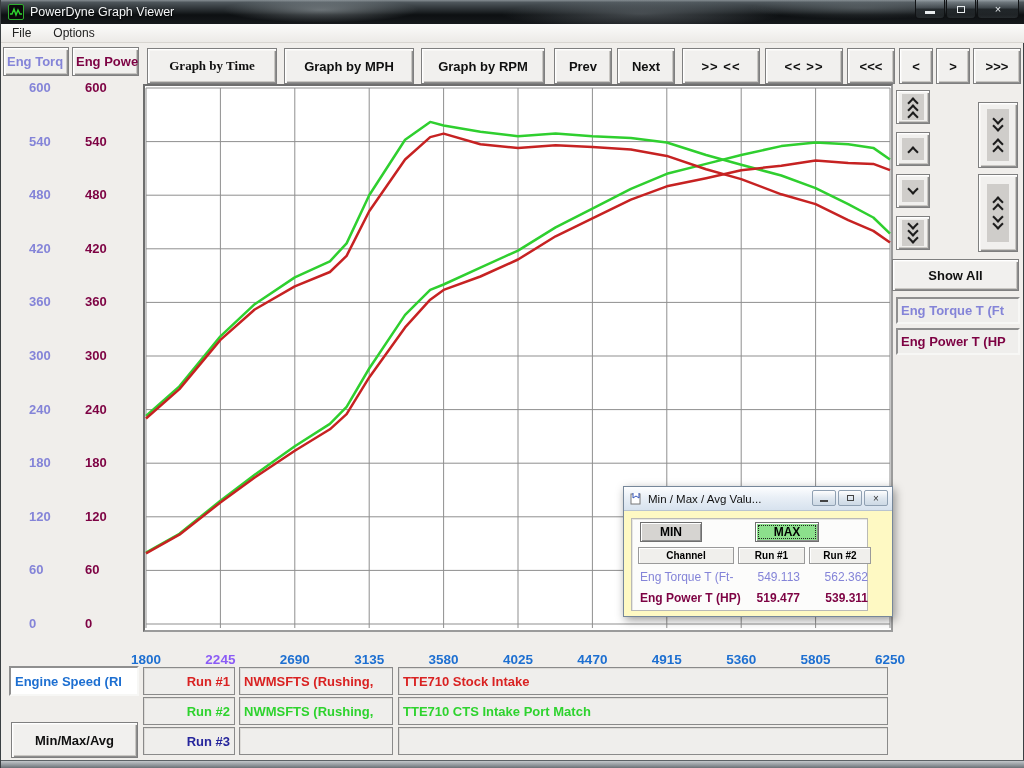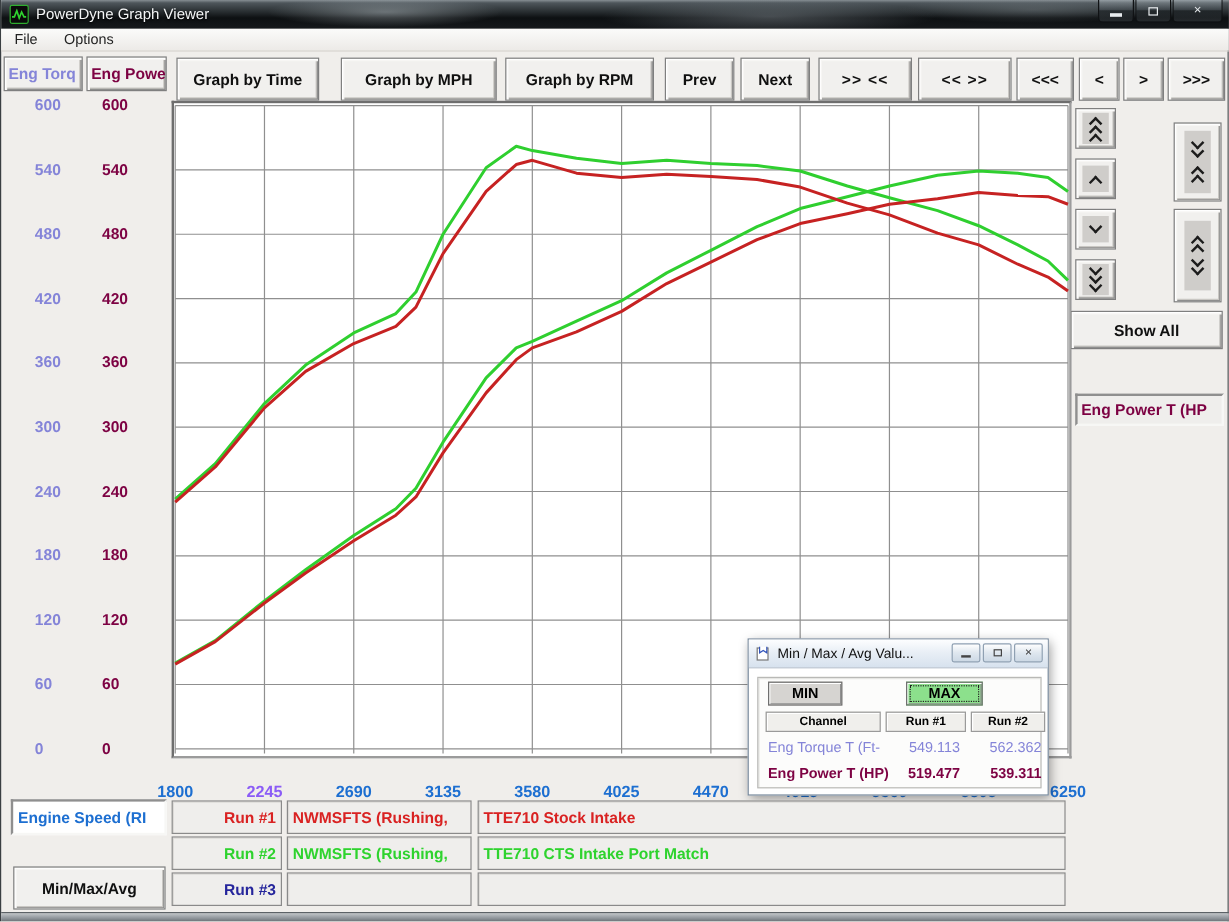--- a/index.html
+++ b/index.html
@@ -59,22 +59,22 @@
   .chevbox { background:#cfcdca; display:flex; flex-direction:column; align-items:center; justify-content:center; }
   .chev { width:8px; height:8px; border:solid #1c1c1c; border-width:0 2px 2px 0; flex:none; }
   .chev.up   { transform:rotate(-135deg); margin:2px 0 -3px 0; }
   .chev.down { transform:rotate(45deg);   margin:-3px 0 2px 0; }
   .gap4 { height:6px; flex:none; }
   .panel-label { position:absolute; background:#efeeec; border:2px solid;
     border-color:#8f8f8f #f7f7f5 #f7f7f5 #8f8f8f; font-weight:bold; font-size:13px;
     display:flex; align-items:center; padding:0 3px; overflow:hidden; white-space:nowrap; }
 
   
-  .dialog { position:absolute; left:622px; top:486px; width:251px; height:131px;
-    background:#ffffff; border:1px solid #76879a; box-shadow:2px 3px 9px rgba(0,0,0,.4);margin-top:46px; }
+  .dialog { position:absolute; left:622px; top:486px; width:270px; height:131px;
+    background:#fef9c3; border:1px solid #76879a; box-shadow:2px 3px 9px rgba(0,0,0,.4); }
   .dlg-title { position:absolute; left:0; top:0; width:100%; height:24px;
     background:linear-gradient(180deg,#fdfeff,#e9eff6 45%,#d7e2ee);
     border-bottom:1px solid #b9c4d0; display:flex; align-items:center; font-size:11.5px; color:#111; }
   .dlg-icon { width:13px; height:13px; margin:0 5px 0 6px; }
   .dlg-btns { position:absolute; right:4px; top:3px; display:flex; }
   .dlg-btn { width:24px; height:16px; margin-left:2px; border:1px solid #8fa0b2; border-radius:2px;
     background:linear-gradient(180deg,#fefefe,#dfe7ef 50%,#cdd9e5);
     display:flex; align-items:center; justify-content:center; font-size:10px; color:#333; }
   .dlg-inner { position:absolute; left:7px; top:31px; width:237px; height:93px;
     background:#fcfcfb; border:1px solid #b9b9b6; box-shadow:inset 1px 1px 0 #e6e6e3; }
@@ -122,21 +122,21 @@
     </div>
   </div>
 
   <div class="menubar">
     <span class="menu-item">File</span>
     <span class="menu-item">Options</span>
   </div>
 
   <div class="btn" style="left:2px;top:47px;width:66px;height:29px;color:#8484d8;justify-content:flex-start;padding-left:3px;">Eng Torq</div>
   <div class="btn" style="left:71px;top:47px;width:67px;height:29px;color:#7d0243;justify-content:flex-start;padding-left:3px;">Eng Power</div>
-  <div class="btn" style="left:146px;top:48px;width:119px;height:36px;">Graph by Time</div>
+  <div class="btn" style="left:146px;top:48px;width:130px;height:36px;font-family:Liberation Serif, serif;">Graph by Time</div>
   <div class="btn" style="left:283px;top:48px;width:130px;height:36px;">Graph by MPH</div>
   <div class="btn" style="left:420px;top:48px;width:124px;height:36px;">Graph by RPM</div>
   <div class="btn" style="left:553px;top:48px;width:58px;height:36px;">Prev</div>
   <div class="btn" style="left:616px;top:48px;width:58px;height:36px;">Next</div>
   <div class="btn" style="left:681px;top:48px;width:78px;height:36px;letter-spacing:1px;">&gt;&gt; &lt;&lt;</div>
   <div class="btn" style="left:764px;top:48px;width:78px;height:36px;letter-spacing:1px;">&lt;&lt; &gt;&gt;</div>
   <div class="btn" style="left:846px;top:48px;width:48px;height:36px;">&lt;&lt;&lt;</div>
   <div class="btn" style="left:898px;top:48px;width:34px;height:36px;">&lt;</div>
   <div class="btn" style="left:935px;top:48px;width:34px;height:36px;">&gt;</div>
   <div class="btn" style="left:972px;top:48px;width:48px;height:36px;">&gt;&gt;&gt;</div>
@@ -243,20 +243,21 @@
   <div class="btn" style="left:977px;top:174px;width:40px;height:78px;">
     <div class="chevbox" style="width:22px;height:58px;">
       <span class="chev up"></span>
         <span class="chev up"></span>
         <span class="gap4"></span>
       <span class="chev down"></span>
         <span class="chev down"></span>
     </div>
   </div>
   <div class="btn" style="left:891px;top:259px;width:127px;height:32px;">Show All</div>
+  <div class="panel-label" style="left:895px;top:297px;width:124px;height:27px;color:#8484d8;">Eng Torque T (Ft</div>
   <div class="panel-label" style="left:895px;top:328px;width:124px;height:27px;color:#7d0243;">Eng Power T (HP</div>
 
   <div class="dialog">
     <div class="dlg-title">
       <span class="dlg-icon">
         <svg width="13" height="13" viewBox="0 0 13 13">
             <rect x="1" y="2" width="9" height="10" fill="#fff" stroke="#777"></rect>
             <polyline points="3,1 3,6 6,4 9,6 9,1" fill="#fff" stroke="#3355bb"></polyline>
           </svg>
       </span>

